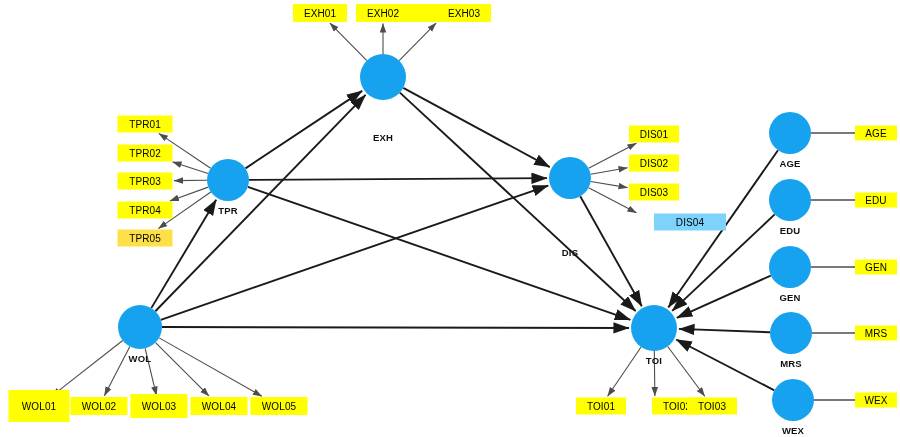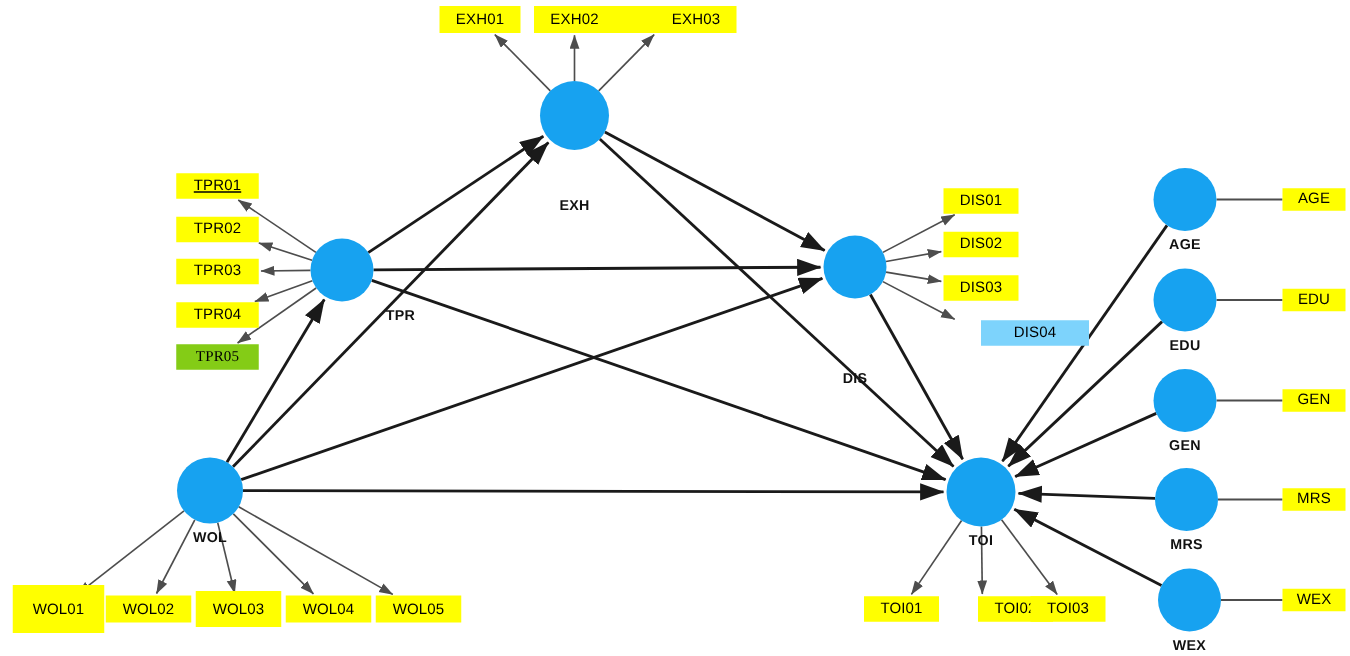--- a/index.html
+++ b/index.html
@@ -105,21 +105,21 @@
         <line x1="777.9869500021117" y1="150.22459374697223" x2="668.3012499974861" y2="307.49453125360446" stroke="#1A1A1A" stroke-width="1.9" marker-end="url(#ah-struct)"></line>
         <line x1="774.7078001534511" y1="214.3926586791048" x2="672.2049998173201" y2="310.86588252487525" stroke="#1A1A1A" stroke-width="1.9" marker-end="url(#ah-struct)"></line>
         <line x1="770.8391180328651" y1="275.59421911761194" x2="676.8105737703986" y2="317.7687867647477" stroke="#1A1A1A" stroke-width="1.9" marker-end="url(#ah-struct)"></line>
         <line x1="770.0139718715152" y1="332.23408656465386" x2="678.9833668196247" y2="328.91180170874543" stroke="#1A1A1A" stroke-width="1.9" marker-end="url(#ah-struct)"></line>
         <line x1="774.3530957159179" y1="390.34117188162656" x2="676.1986955762882" y2="339.49860490282555" stroke="#1A1A1A" stroke-width="1.9" marker-end="url(#ah-struct)"></line>
       </g>
   </svg>
 
   <div id="nodes-layer">
       <div class="node" style="left: 228px; top: 180px; width: 42px; height: 42px; background: rgb(23, 162, 240);"></div>
-      <div class="node-label" style="left: 228px; top: 205px; margin-left: 39px;">TPR</div>
+      <div class="node-label" style="left: 228px; top: 205px;">TPR</div>
       <div class="node" style="left: 383px; top: 77px; width: 46px; height: 46px; background: rgb(23, 162, 240);"></div>
       <div class="node-label" style="left: 383px; top: 104px; margin-top: 28px;">EXH</div>
       <div class="node" style="left: 570px; top: 178px; width: 42px; height: 42px; background: rgb(23, 162, 240);"></div>
       <div class="node-label" style="left: 570px; top: 203px; margin-top: 44px;">DIS</div>
       <div class="node" style="left: 140px; top: 327px; width: 44px; height: 44px; background: rgb(23, 162, 240);"></div>
       <div class="node-label" style="left: 140px; top: 353px; text-align: right;">WOL</div>
       <div class="node" style="left: 654px; top: 328px; width: 46px; height: 46px; background: rgb(23, 162, 240);"></div>
       <div class="node-label" style="left: 654px; top: 355px;">TOI</div>
       <div class="node" style="left: 790px; top: 133px; width: 42px; height: 42px; background: rgb(23, 162, 240);"></div>
       <div class="node-label" style="left: 790px; top: 158px;">AGE</div>
@@ -129,25 +129,25 @@
       <div class="node-label" style="left: 790px; top: 292px;">GEN</div>
       <div class="node" style="left: 791px; top: 333px; width: 42px; height: 42px; background: rgb(23, 162, 240);"></div>
       <div class="node-label" style="left: 791px; top: 358px;">MRS</div>
       <div class="node" style="left: 793px; top: 400px; width: 42px; height: 42px; background: rgb(23, 162, 240);"></div>
       <div class="node-label" style="left: 793px; top: 425px;">WEX</div>
     </div>
   <div id="ind-layer">
       <div class="ind" style="left: 320px; top: 13px; width: 54px; height: 18px; background: rgb(255, 255, 0);">EXH01</div>
       <div class="ind" style="left: 383px; top: 13px; width: 54px; height: 18px; background: rgb(255, 255, 0);">EXH02</div>
       <div class="ind" style="left: 446px; top: 13px; width: 54px; height: 18px; background: rgb(255, 255, 0); padding-left: 36px;">EXH03</div>
-      <div class="ind" style="left: 145px; top: 124px; width: 55px; height: 17px; background: rgb(255, 255, 0); text-decoration: underline;">TPR01</div>
+      <div class="ind" style="left: 145px; top: 124px; width: 55px; height: 17px; background: rgb(255, 255, 0);">TPR01</div>
       <div class="ind" style="left: 145px; top: 153px; width: 55px; height: 17px; background: rgb(255, 255, 0);">TPR02</div>
       <div class="ind" style="left: 145px; top: 181px; width: 55px; height: 17px; background: rgb(255, 255, 0);">TPR03</div>
       <div class="ind" style="left: 145px; top: 210px; width: 55px; height: 17px; background: rgb(255, 255, 0);">TPR04</div>
-      <div class="ind" style="left: 145px; top: 238px; width: 55px; height: 17px; background: #84cc16; font-family: Liberation Serif, serif;">TPR05</div>
+      <div class="ind" style="left: 145px; top: 238px; width: 55px; height: 17px; background: #fde047;">TPR05</div>
       <div class="ind" style="left: 654px; top: 134px; width: 50px; height: 17px; background: rgb(255, 255, 0);">DIS01</div>
       <div class="ind" style="left: 654px; top: 163px; width: 50px; height: 17px; background: rgb(255, 255, 0);">DIS02</div>
       <div class="ind" style="left: 654px; top: 192px; width: 50px; height: 17px; background: rgb(255, 255, 0);">DIS03</div>
       <div class="ind" style="left: 690px; top: 222px; width: 72px; height: 17px; background: #7dd3fc;">DIS04</div>
       <div class="ind" style="left: 39px; top: 406px; width: 61px; height: 32px; background: rgb(255, 255, 0);">WOL01</div>
       <div class="ind" style="left: 99px; top: 406px; width: 57px; height: 18px; background: rgb(255, 255, 0);">WOL02</div>
       <div class="ind" style="left: 159px; top: 406px; width: 57px; height: 24px; background: rgb(255, 255, 0);">WOL03</div>
       <div class="ind" style="left: 219px; top: 406px; width: 57px; height: 18px; background: rgb(255, 255, 0);">WOL04</div>
       <div class="ind" style="left: 279px; top: 406px; width: 57px; height: 18px; background: rgb(255, 255, 0);">WOL05</div>
       <div class="ind" style="left: 601px; top: 406px; width: 50px; height: 17px; background: rgb(255, 255, 0);">TOI01</div>

